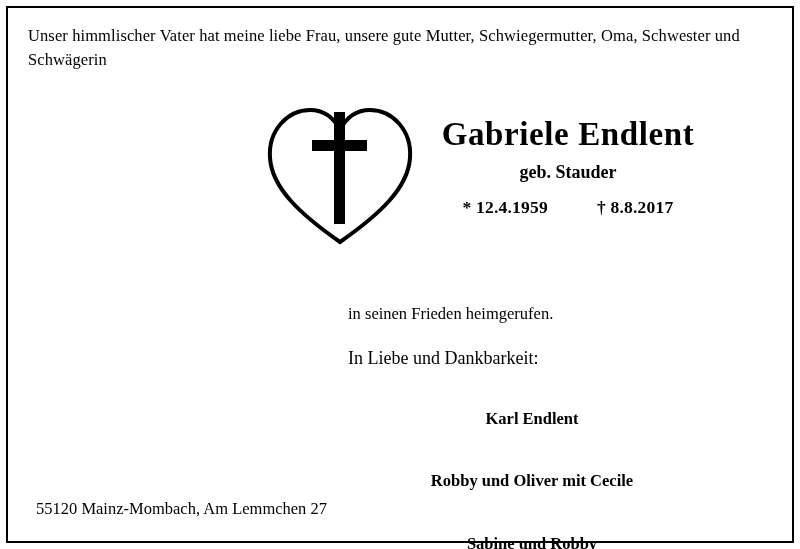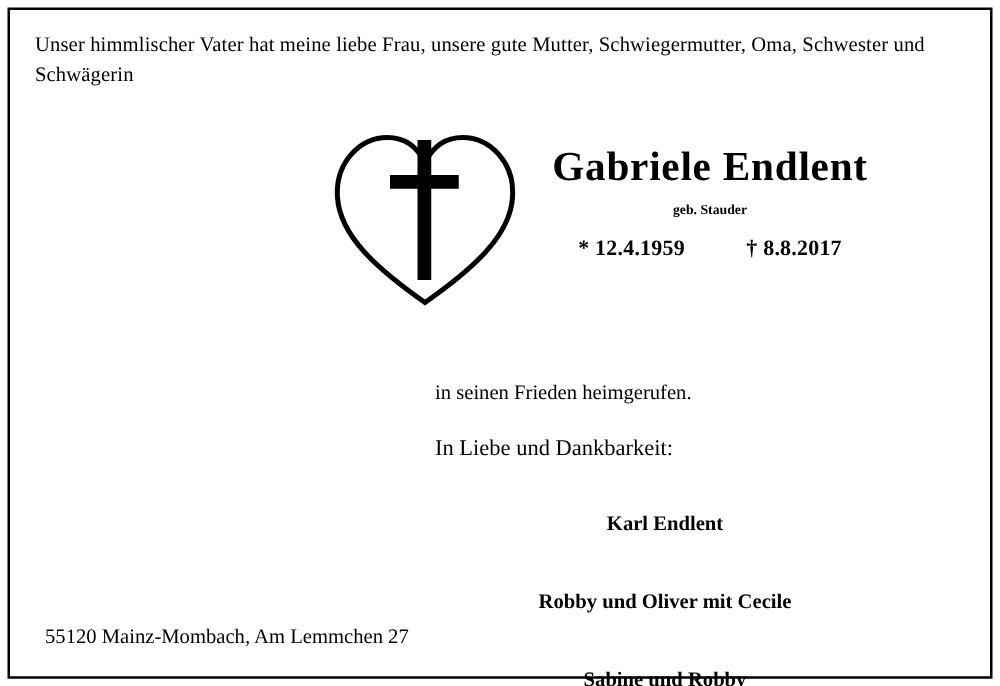--- a/index.html
+++ b/index.html
@@ -72,21 +72,21 @@
   }
   .deceased-name {
     font-size: 33px;
     font-weight: bold;
     letter-spacing: 0.6px;
     line-height: 1.1;
     margin: 0;
     white-space: nowrap;
   }
   .maiden-name {
-    font-size: 11px;
+    font-size: 18px;
     font-weight: bold;
     margin: 10px 0 4px 0;
   }
   .dates {
     font-size: 17.5px;
     font-weight: bold;
     margin: 14px 0 0 0;
     letter-spacing: 0.2px;
   }
   .dates .sep {

